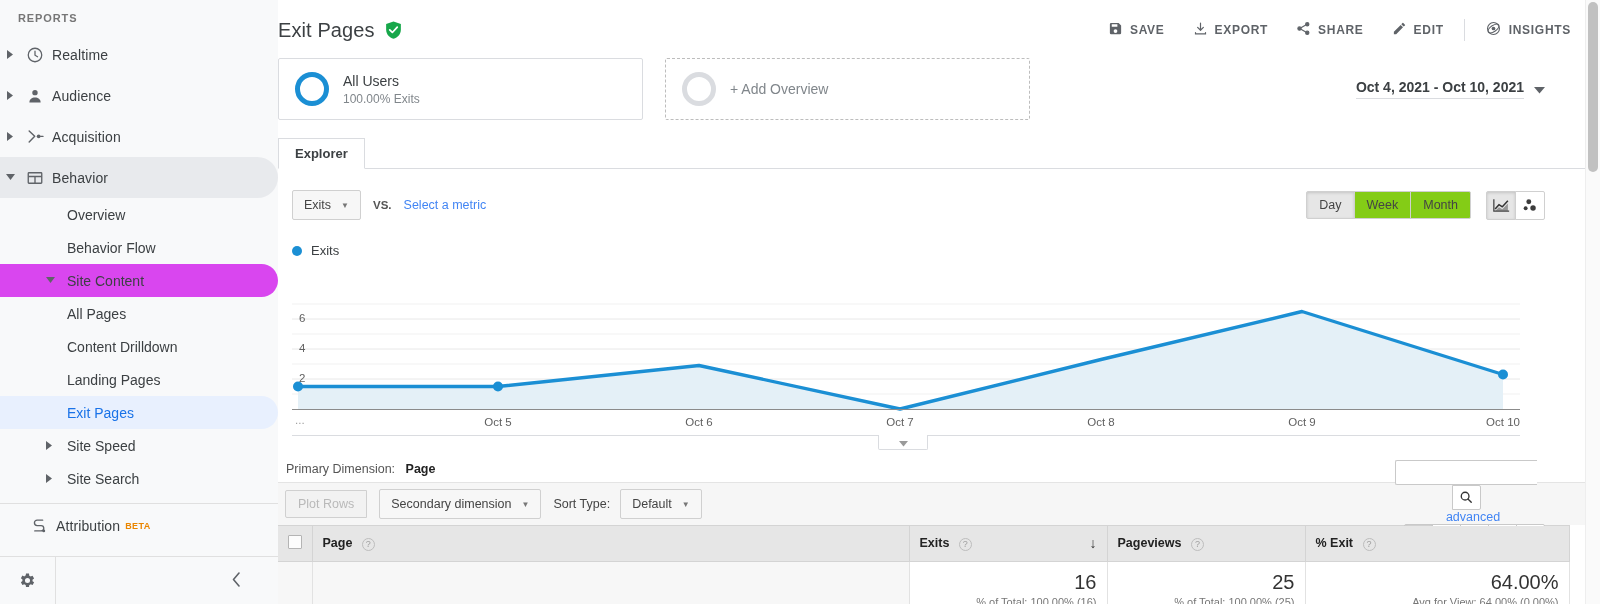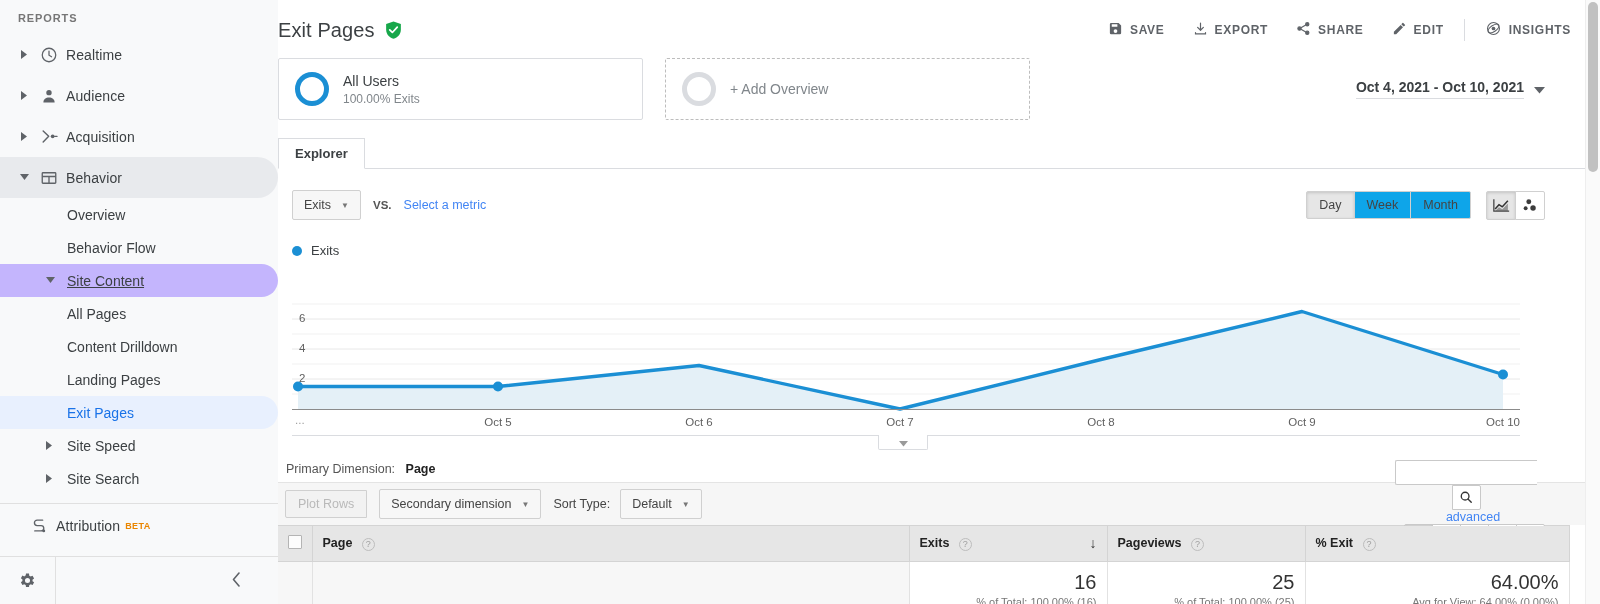--- a/index.html
+++ b/index.html
@@ -17,21 +17,21 @@
     position: relative;
     display: flex; flex-direction: column;
   }
   .sb-scroll { flex: 1; overflow: hidden; padding-top: 10px; }
   .sb-heading {
     font-size: 11px; font-weight: bold; letter-spacing: .9px;
     color: #767676; padding: 2px 0 10px 18px; text-transform: uppercase;
   }
   .sb-top-row {
     display: flex; align-items: center;
-    height: 41px; padding-left: 16px;
+    height: 41px; padding-left: 2px;
     border-radius: 0 22px 22px 0; cursor: pointer;
     position: relative;
   }
   .sb-top-row.active { background: #e8eaed; }
   .sb-arrow {
     width: 16px; flex: 0 0 16px; display: flex;
     align-items: center; justify-content: center;
     color: #5f6368;
   }
   .sb-arrow svg { display: block; }
@@ -41,21 +41,21 @@
   }
   .sb-label { font-size: 14px; color: #3c4043; letter-spacing: .1px; }
   .sb-sub {
     height: 33px; display: flex; align-items: center;
     padding-left: 67px; font-size: 14px; color: #3c4043;
     border-radius: 0 22px 22px 0; cursor: pointer;
   }
   .sb-sub.grp { padding-left: 46px; }
   .sb-sub.grp .gx { display: inline-flex; width: 21px; color: #5f6368; }
   .sb-sub.sel { background: #e8f0fe; color: #1a73e8; font-weight: normal; }
-  .sb-sub.shaded { background: #c4b5fd; text-decoration: underline; }
+  .sb-sub.shaded { background: #d946ef; }
   .sb-divider { height: 1px; background: #e0e0e0; margin: 8px 0 0 0; }
   .sb-attr {
     display: flex; align-items: center; height: 44px;
     padding-left: 6px; cursor: pointer;
   }
   .sb-attr .sb-icon { margin-left: 16px; }
   .beta {
     color: #ea8600; font-size: 9px; font-weight: bold;
     vertical-align: super; margin-left: 5px; letter-spacing: .4px;
   }
@@ -140,21 +140,21 @@
   .pill {
     display: inline-flex; align-items: center; gap: 10px;
     border: 1px solid #d0d0d0; background: #f7f7f7; border-radius: 2px;
     padding: 7px 11px; font-size: 12.5px; color: #444; cursor: pointer;
   }
   .pill .cr { font-size: 8px; color: #777; }
   .vs { margin: 16px 12px; font-size: 11.5px; color: #555; font-weight: bold; }
   .link { color: #4285f4; font-size: 12.5px; cursor: pointer; }
   .grain { margin-left: auto; display: flex; align-items: center; }
   .gbtn {
-    border: 1px solid #d0d0d0; background: #0ea5e9; padding: 6px 12px;
+    border: 1px solid #d0d0d0; background: #84cc16; padding: 6px 12px;
     font-size: 12.5px; color: #444; cursor: pointer; margin-left: -1px;
   }
   .gbtn:first-child { border-radius: 2px 0 0 2px; }
   .gbtn:last-child { border-radius: 0 2px 2px 0; }
   .gbtn.on { background: #e6e6e6; box-shadow: inset 0 1px 3px rgba(0,0,0,.15); }
   .chartmodes { display: flex; margin-left: 16px; margin-right: 40px; }
   .cmbtn {
     width: 30px; height: 29px; border: 1px solid #d0d0d0; background: #fff;
     display: flex; align-items: center; justify-content: center; cursor: pointer;
     margin-left: -1px;

